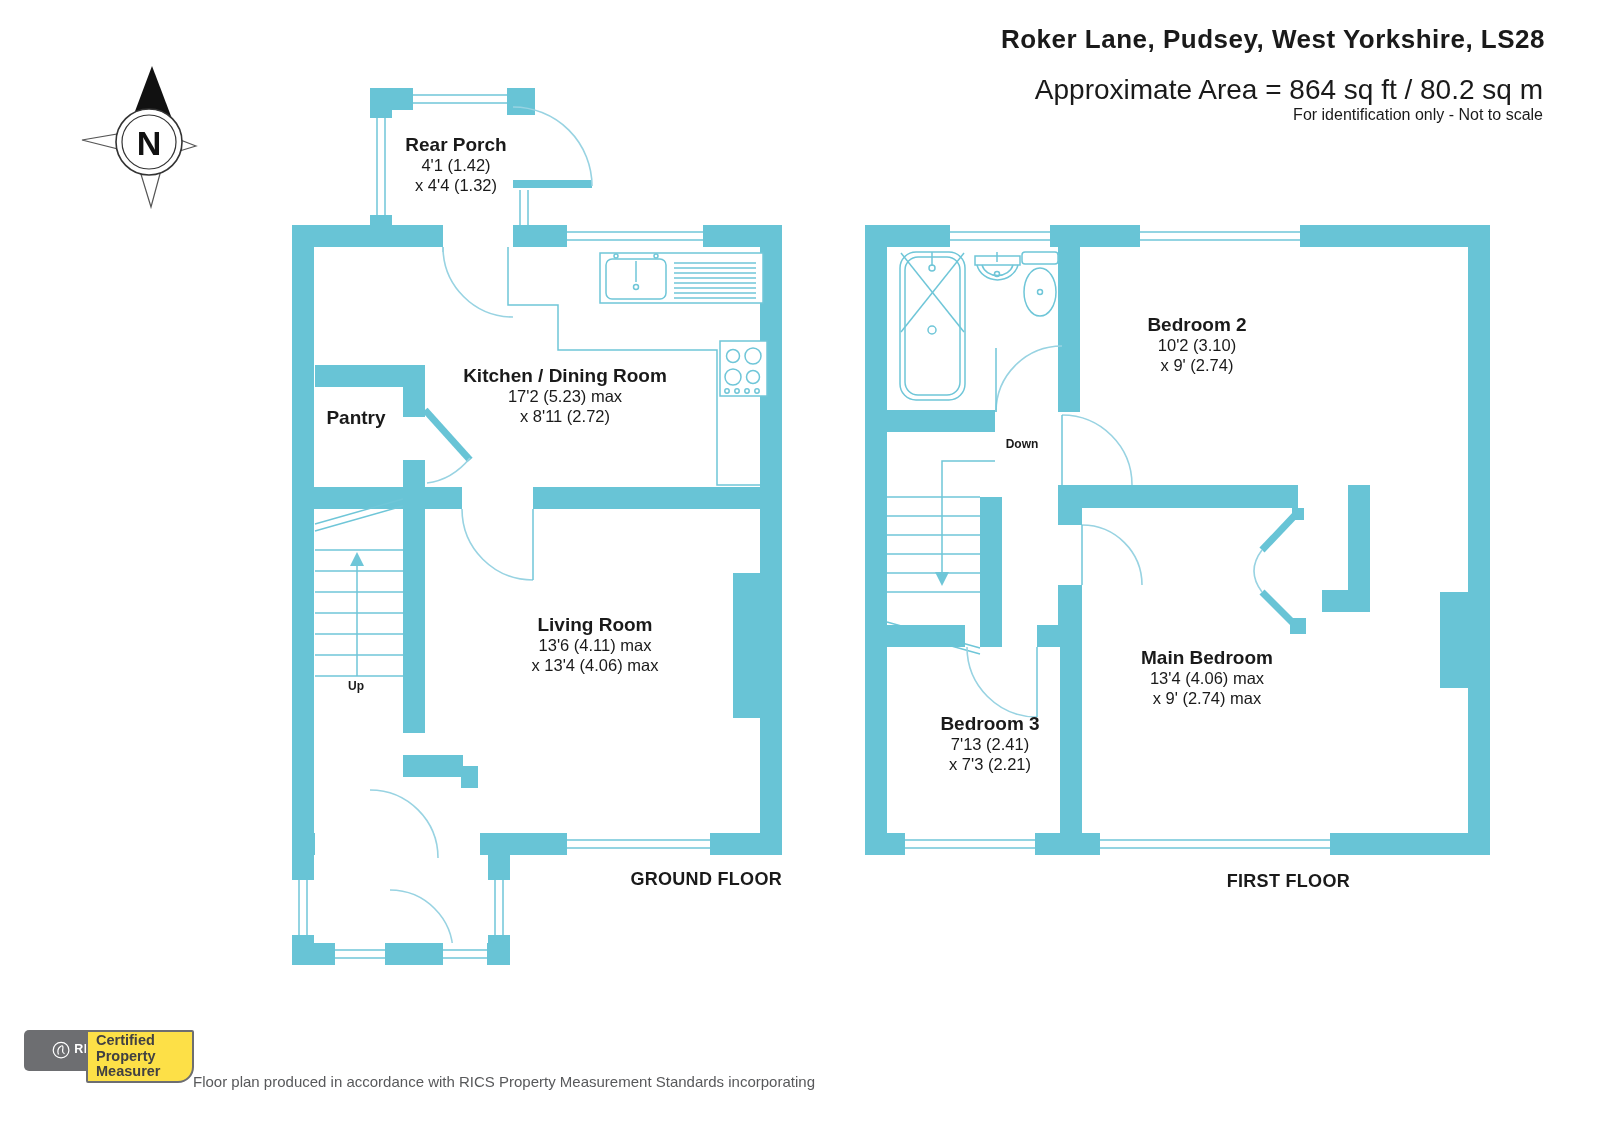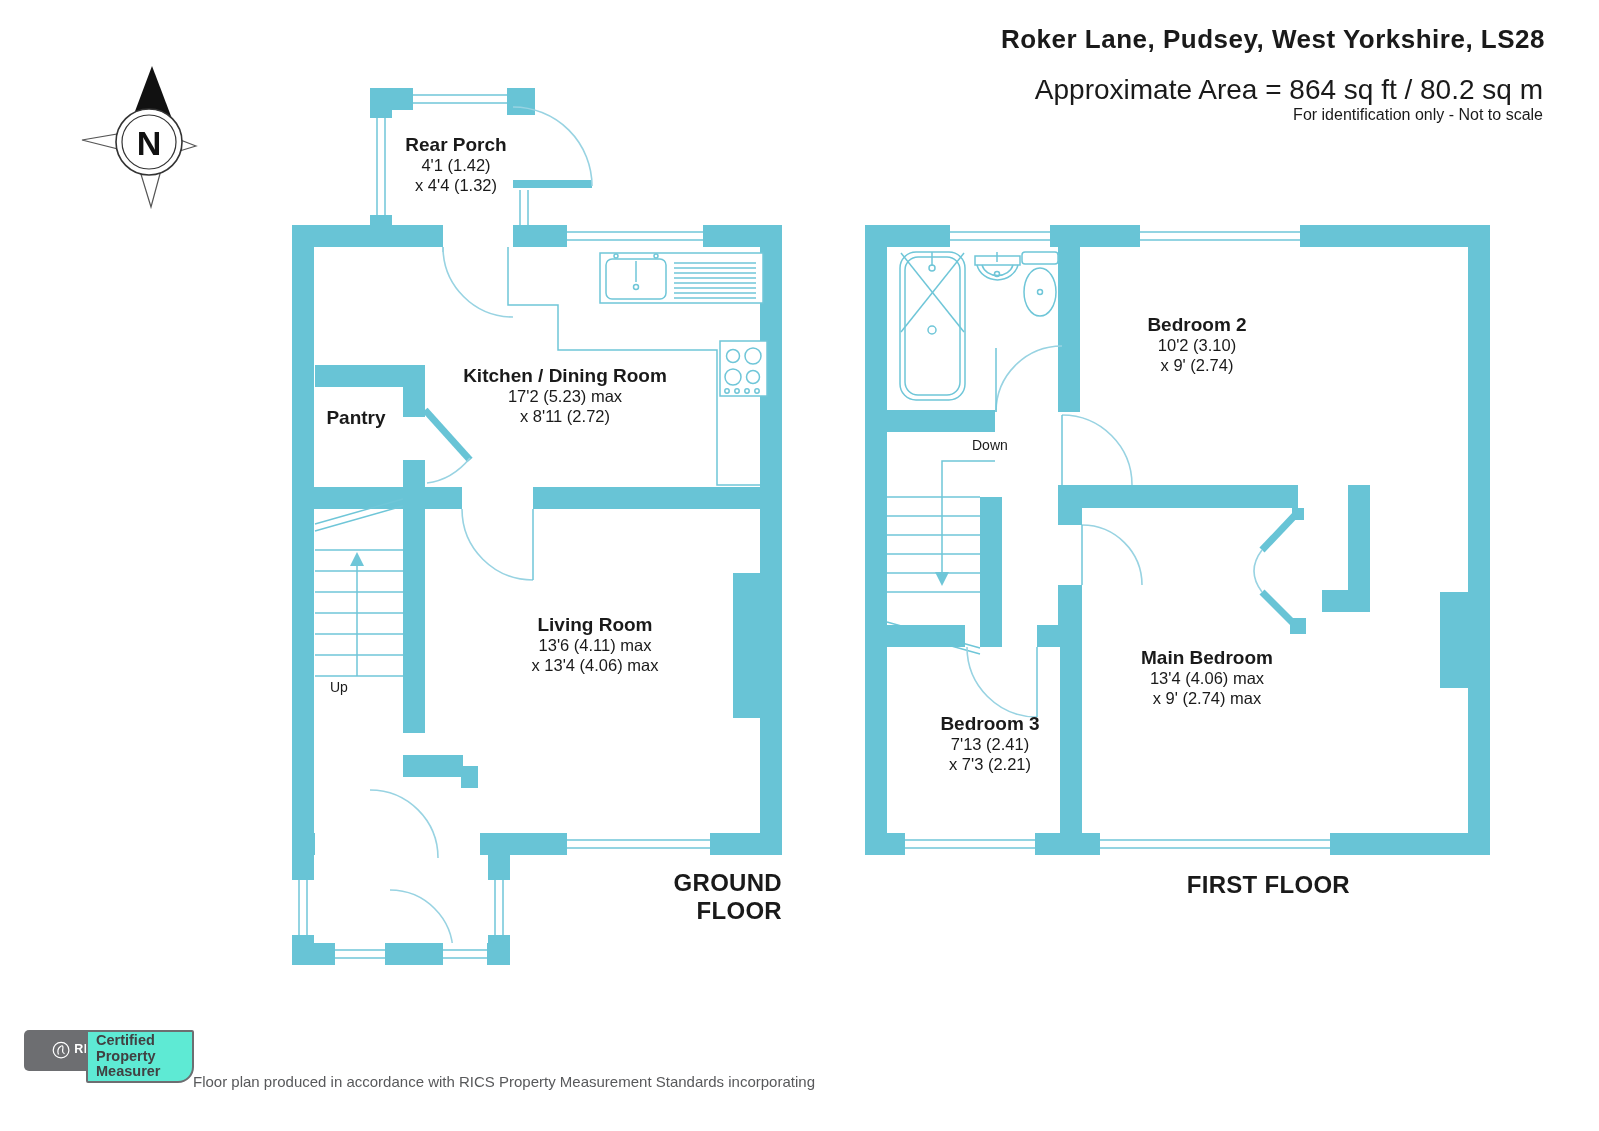--- a/index.html
+++ b/index.html
@@ -16,28 +16,28 @@
   .thinf{stroke:var(--line);stroke-width:1.5;fill:#fff;}
   .arc{stroke:var(--arc);stroke-width:1.6;fill:none;}
   .leaf{stroke:var(--wall);stroke-width:7;fill:none;}
   .winwhite{fill:#fff;}
   .arrow{fill:var(--line);}
   .hdr-title{right:54px;top:24px;font-size:26px;font-weight:bold;text-align:right;letter-spacing:.5px;}
   .hdr-area{right:56px;top:74px;font-size:28px;text-align:right;}
   .hdr-note{right:56px;top:106px;font-size:16px;}
   .room-label{text-align:center;line-height:20px;font-size:16.5px;}
   .room-label .rname{font-weight:bold;font-size:19px;}
-  .floor-caption{font-size:24px;font-weight:bold;text-align:right;letter-spacing:.3px;}
-  .stair-label{font-size:14px;font-weight:normal;}
+  .floor-caption{font-size:18px;font-weight:bold;text-align:right;letter-spacing:.3px;}
+  .stair-label{font-size:12px;font-weight:bold;text-align:center;}
   .footer-text{left:193px;top:1028px;font-size:15px;color:var(--footer_text);
                line-height:21.5px;white-space:pre;}
   .rics-box{left:24px;top:1030px;width:58px;height:41px;background:#6d6e71;border-radius:5px;
             display:flex;flex-direction:row;align-items:center;justify-content:flex-end;padding-left:24px;}
   .rics-box .rics-word{color:#fff;font-size:12.5px;font-weight:bold;letter-spacing:.5px;margin-bottom:3px;}
-  .badge-box{left:86px;top:1030px;width:96px;height:49px;background:#5eead4;border:2px solid #6d6e71;
+  .badge-box{left:86px;top:1030px;width:96px;height:49px;background:#fde047;border:2px solid #6d6e71;
              border-radius:2px 2px 16px 2px;padding:0 0 0 8px;display:flex;flex-direction:column;justify-content:center;}
   .badge-box div{font-size:14.5px;font-weight:bold;color:#414042;line-height:15.5px;}
 </style>
 </head>
 <body>
 
 <svg width="1599" height="1131" viewBox="0 0 1599 1131">
 
   <g>
     <polygon points="82,140 135,131 134,153" fill="#fff" stroke="#555" stroke-width="1.2"></polygon>

